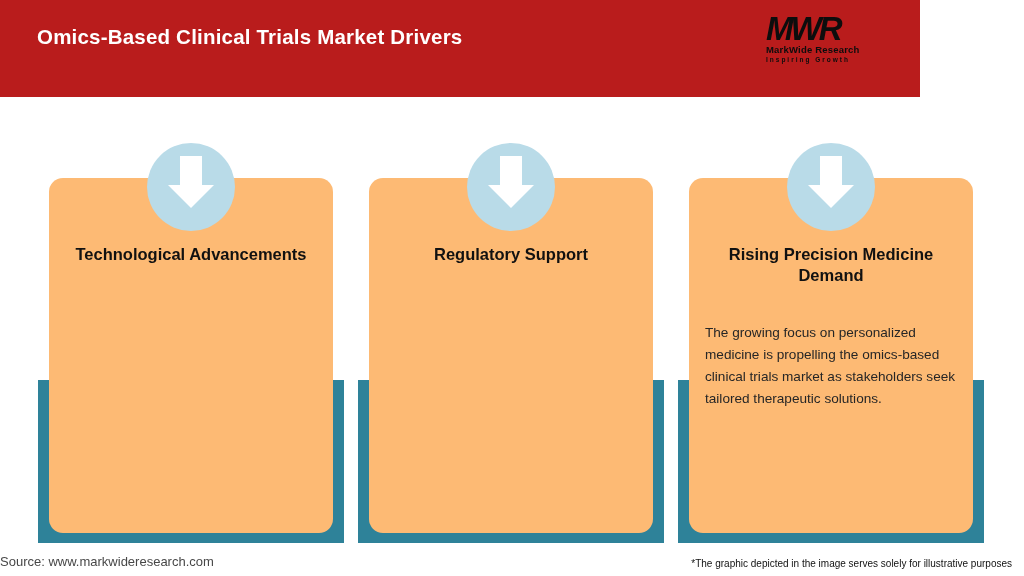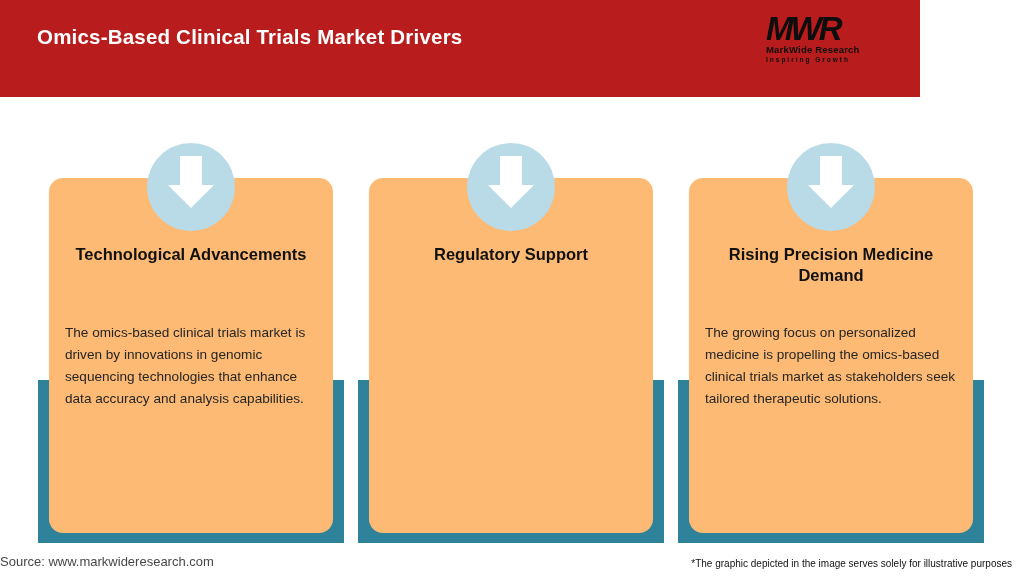--- a/index.html
+++ b/index.html
@@ -111,21 +111,20 @@
       <div class="logo-acronym">MWR</div>
       <div class="logo-name">MarkWide Research</div>
       <div class="logo-tagline">Inspiring Growth</div>
     </div>
   </div>
 
   <section class="column col-1">
     <div class="accent-band"></div>
     <div class="card">
       <h2 class="card-title">Technological Advancements</h2>
-      <p class="card-desc">The omics-based clinical trials market is driven by innovations in genomic sequencing technologies that enhance data accuracy and analysis capabilities.</p>
     </div>
     <div class="icon-circle">
       <svg viewBox="0 0 88 88" width="88" height="88" aria-hidden="true">
         <polygon points="33,13 55,13 55,42 67,42 44,65 21,42 33,42" fill="#ffffff"></polygon>
       </svg>
     </div>
   </section>
 
   <section class="column col-2">
     <div class="accent-band"></div>

